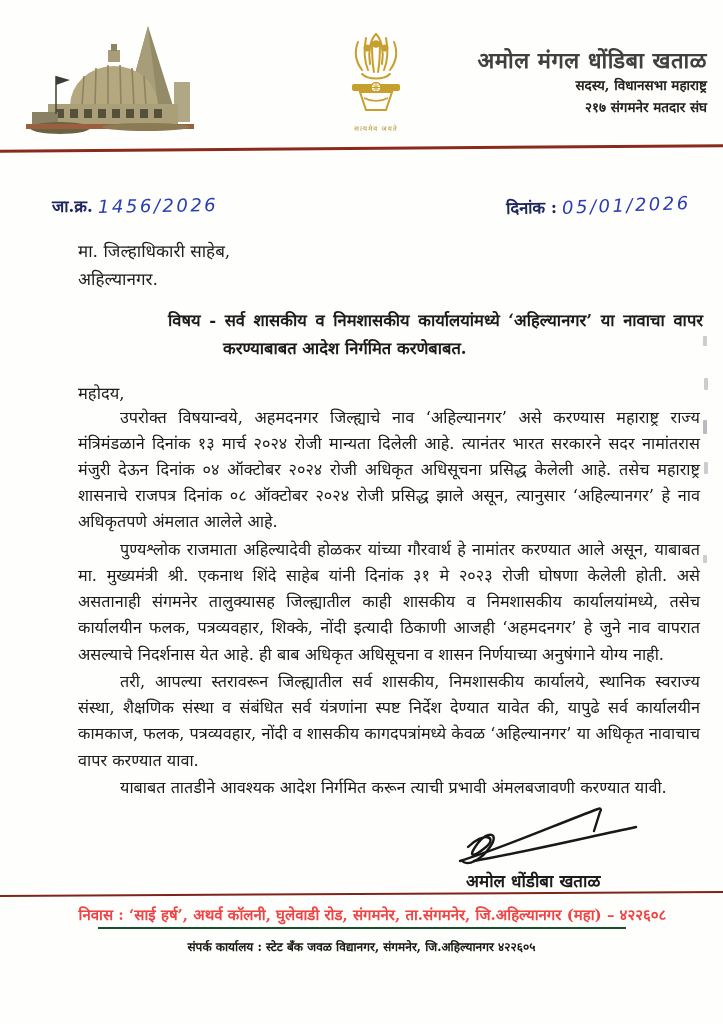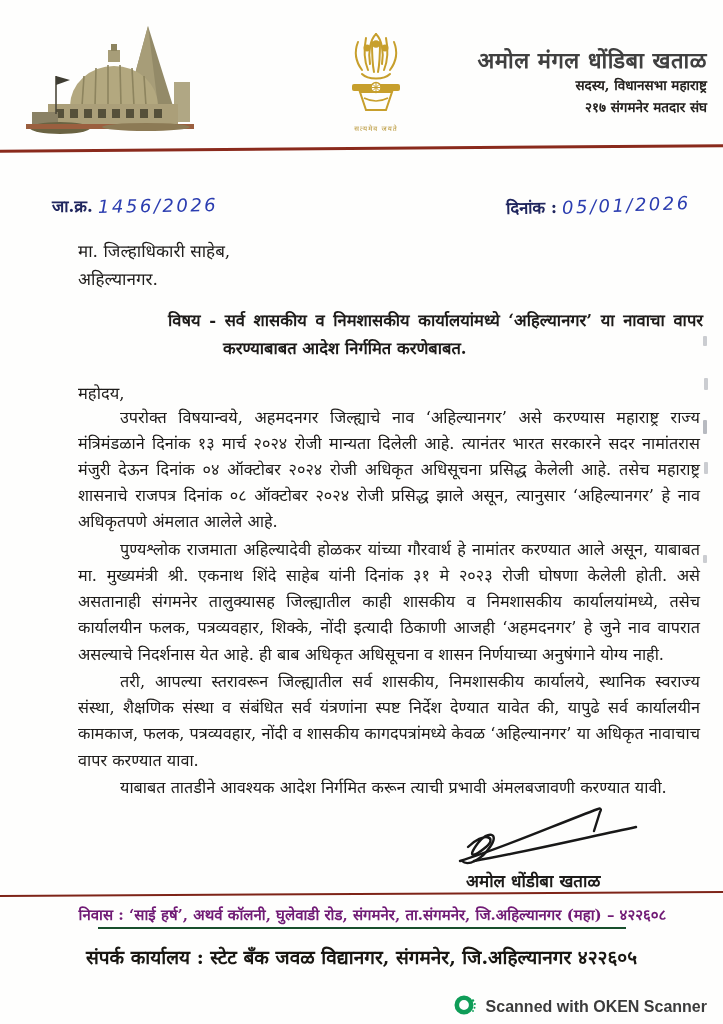--- a/index.html
+++ b/index.html
@@ -49,23 +49,23 @@
     font-size:16.2px; line-height:1.62; text-align:justify;
     text-indent:42px; margin-top:1px;
   }
   .valediction { margin-top:20px; margin-left:398px; font-size:17px; }
   .signature-wrap { margin-left:362px; margin-top:2px; height:72px; }
   .signer-name { margin-left:388px; font-size:17px; font-weight:bold; margin-top:-6px; }
 
   
   .footer { position:absolute; top:893px; left:0; width:723px; text-align:center; }
   .footer-rule-top { width:723px; height:2px; background:#7e2418; transform:rotate(-0.3deg); }
-  .footer-line { font-size:15px; font-weight:bold; color:#701a75; margin-top:9px;padding-left:22px; }
+  .footer-line { font-size:15px; font-weight:bold; color:#ef4444; margin-top:9px;padding-left:22px; }
   .residence-underline { width:528px; height:2px; background:#184f2c; margin:3px auto 0; }
-  .footer-line2 { font-size:19px; font-weight:bold; color:#191712; margin-top:15px; }
+  .footer-line2 { font-size:12px; font-weight:bold; color:#191712; margin-top:9px; }
   .contact-line { font-size:15px; font-weight:bold; color:#191712; margin-top:3px; }
   .latin { font-family:"Liberation Sans","DejaVu Sans",sans-serif; }
 
   
   .scan-badge {
     position:absolute; top:993px; right:16px;
     display:flex; align-items:center; gap:9px;
     font-family:"Liberation Sans","DejaVu Sans",sans-serif;
     font-size:16px; font-weight:600; color:#3c3c3c;
   }
@@ -203,34 +203,20 @@
     <div class="signer-name">अमोल धोंडीबा खताळ</div>
   </div>
 
   <div class="footer">
     <div class="footer-rule-top"></div>
     <div class="footer-line">निवास : ‘साई हर्ष’, अथर्व कॉलनी, घुलेवाडी रोड, संगमनेर, ता.संगमनेर, जि.अहिल्यानगर (महा) – ४२२६०८</div>
     <div class="residence-underline"></div>
     <div class="footer-line2">संपर्क कार्यालय : स्टेट बँक जवळ विद्यानगर, संगमनेर, जि.अहिल्यानगर ४२२६०५</div>
   </div>
 
-  <div class="scan-badge">
-    <span>
-      <svg width="24" height="24" viewBox="0 0 24 24">
-        <circle cx="11" cy="12" r="7.2" fill="none" stroke="#0f9d58" stroke-width="4.6"></circle>
-        <g fill="#0f9d58">
-          <circle cx="20" cy="7.5" r="1.2"></circle>
-            <circle cx="21.8" cy="11" r="1.1"></circle>
-          <circle cx="21.5" cy="14.8" r="1.0"></circle>
-            <circle cx="20" cy="18" r="0.9"></circle>
-        </g>
-      </svg>
-    </span>
-    <span>Scanned with OKEN Scanner</span>
-  </div>
 
   <div class="artifact a1"></div>
   <div class="artifact a2"></div>
   <div class="artifact a3"></div>
   <div class="artifact a4"></div>
   <div class="artifact a5"></div>
 
 </div>
 
 </body></html>

